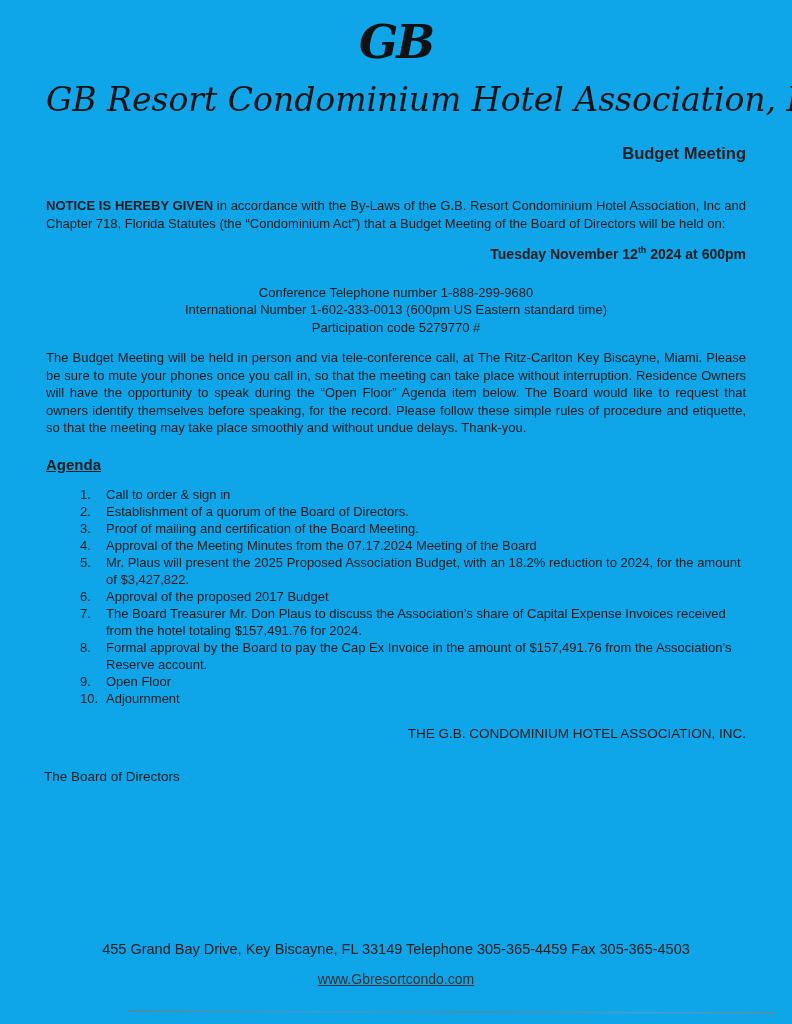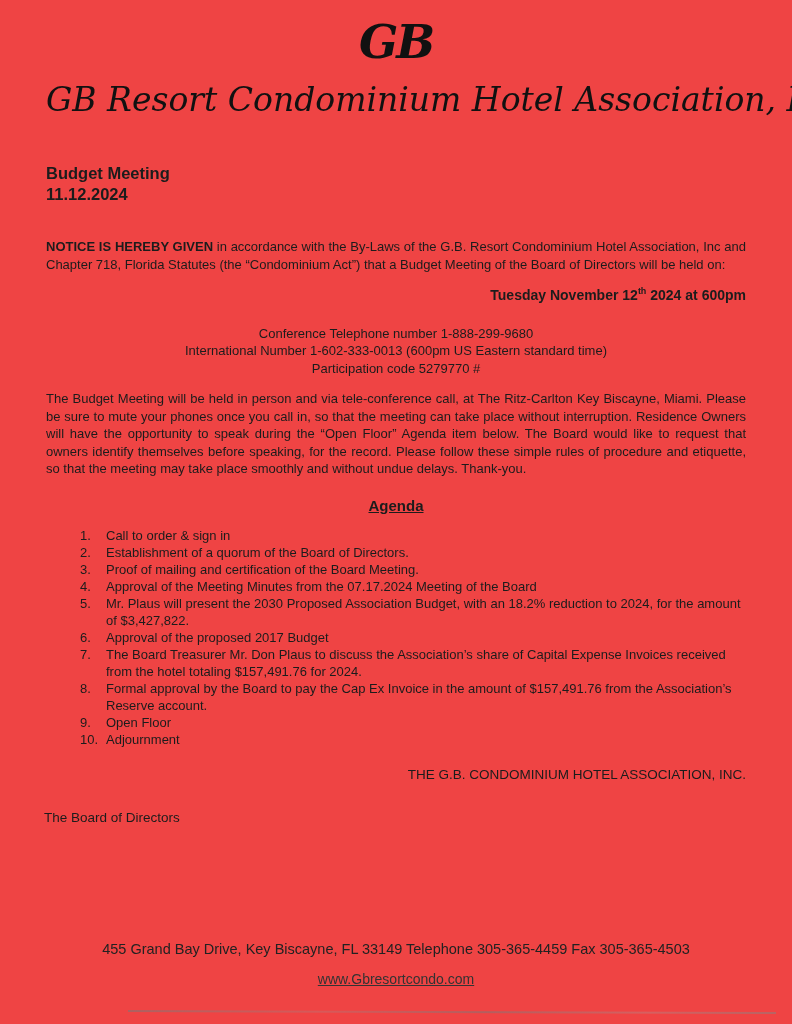--- a/index.html
+++ b/index.html
@@ -2,21 +2,21 @@
 <html><head>
 <meta charset="utf-8">
 <style>
   * { margin: 0; padding: 0; box-sizing: border-box; }
   html, body { background: #ffffff; }
   .page {
     position: relative;
     width: 792px;
     height: 1024px;
     margin: 0 auto;
-    background: #ef4444;
+    background: #0ea5e9;
     color: #1c1c1c;
     font-family: "Liberation Sans", sans-serif;
     overflow: hidden;
     padding: 16px 46px 0 46px;
   }
   .logo {
     text-align: center;
     font-family: "DejaVu Serif", serif;
     font-style: italic;
     font-weight: bold;
@@ -29,22 +29,22 @@
     margin-top: 12px;
     text-align: center;
     font-family: "DejaVu Serif", serif;
     font-style: italic;
     font-size: 33px;
     white-space: nowrap;
     letter-spacing: 0px;
     color: #111;
   }
   .meeting-block {
-    margin-top: 44px;
-    text-align: left;
+    margin-top: 24px;
+    text-align: right;
     font-weight: bold;
     font-size: 16.5px;
     line-height: 21px;
   }
   .para {
     font-size: 13px;
     line-height: 17.5px;
     text-align: justify;
   }
   .notice { margin-top: 33px; }
@@ -58,21 +58,20 @@
   .datetime sup { font-size: 9px; }
   .conf-block {
     margin-top: 22px;
     text-align: center;
     font-size: 13px;
     line-height: 17.5px;
   }
   .body-para { margin-top: 13px; }
   .agenda-heading {
     margin-top: 19px;
-    text-align: center;
     font-weight: bold;
     font-size: 15px;
     text-decoration: underline;
   }
   .agenda-list {
     margin-top: 13px;
     list-style: none;
     font-size: 13px;
     line-height: 17px;
   }
@@ -122,21 +121,20 @@
 <body>
 
 <div class="page">
 
   <div class="logo">GB</div>
 
   <div class="doc-title">GB Resort Condominium Hotel Association, Inc.</div>
 
   <div class="meeting-block">
     <div>Budget Meeting</div>
-    <div>11.12.2024</div>
   </div>
 
   <p class="para notice"><span class="lead">NOTICE IS HEREBY GIVEN</span><span> in accordance with the By-Laws of the G.B. Resort Condominium Hotel Association, Inc and Chapter 718, Florida Statutes (the “Condominium Act”) that a Budget Meeting of the Board of Directors will be held on:</span></p>
 
   <div class="datetime"><span>Tuesday November 12</span><sup>th</sup><span> 2024 at 600pm</span></div>
 
   <div class="conf-block">
     <div>Conference Telephone number 1-888-299-9680</div>
     <div>International Number 1-602-333-0013 (600pm US Eastern standard time)</div>
     <div>Participation code 5279770 #</div>
@@ -158,21 +156,21 @@
       <li>
         <span class="num">3.</span>
         <span class="txt">Proof of mailing and certification of the Board Meeting.</span>
       </li>
       <li>
         <span class="num">4.</span>
         <span class="txt">Approval of the Meeting Minutes from the 07.17.2024 Meeting of the Board</span>
       </li>
       <li>
         <span class="num">5.</span>
-        <span class="txt">Mr. Plaus will present the 2030 Proposed Association Budget, with an 18.2% reduction to 2024, for the amount of $3,427,822.</span>
+        <span class="txt">Mr. Plaus will present the 2025 Proposed Association Budget, with an 18.2% reduction to 2024, for the amount of $3,427,822.</span>
       </li>
       <li>
         <span class="num">6.</span>
         <span class="txt">Approval of the proposed 2017 Budget</span>
       </li>
       <li>
         <span class="num">7.</span>
         <span class="txt">The Board Treasurer Mr. Don Plaus to discuss the Association’s share of Capital Expense Invoices received from the hotel totaling $157,491.76 for 2024.</span>
       </li>
       <li>

